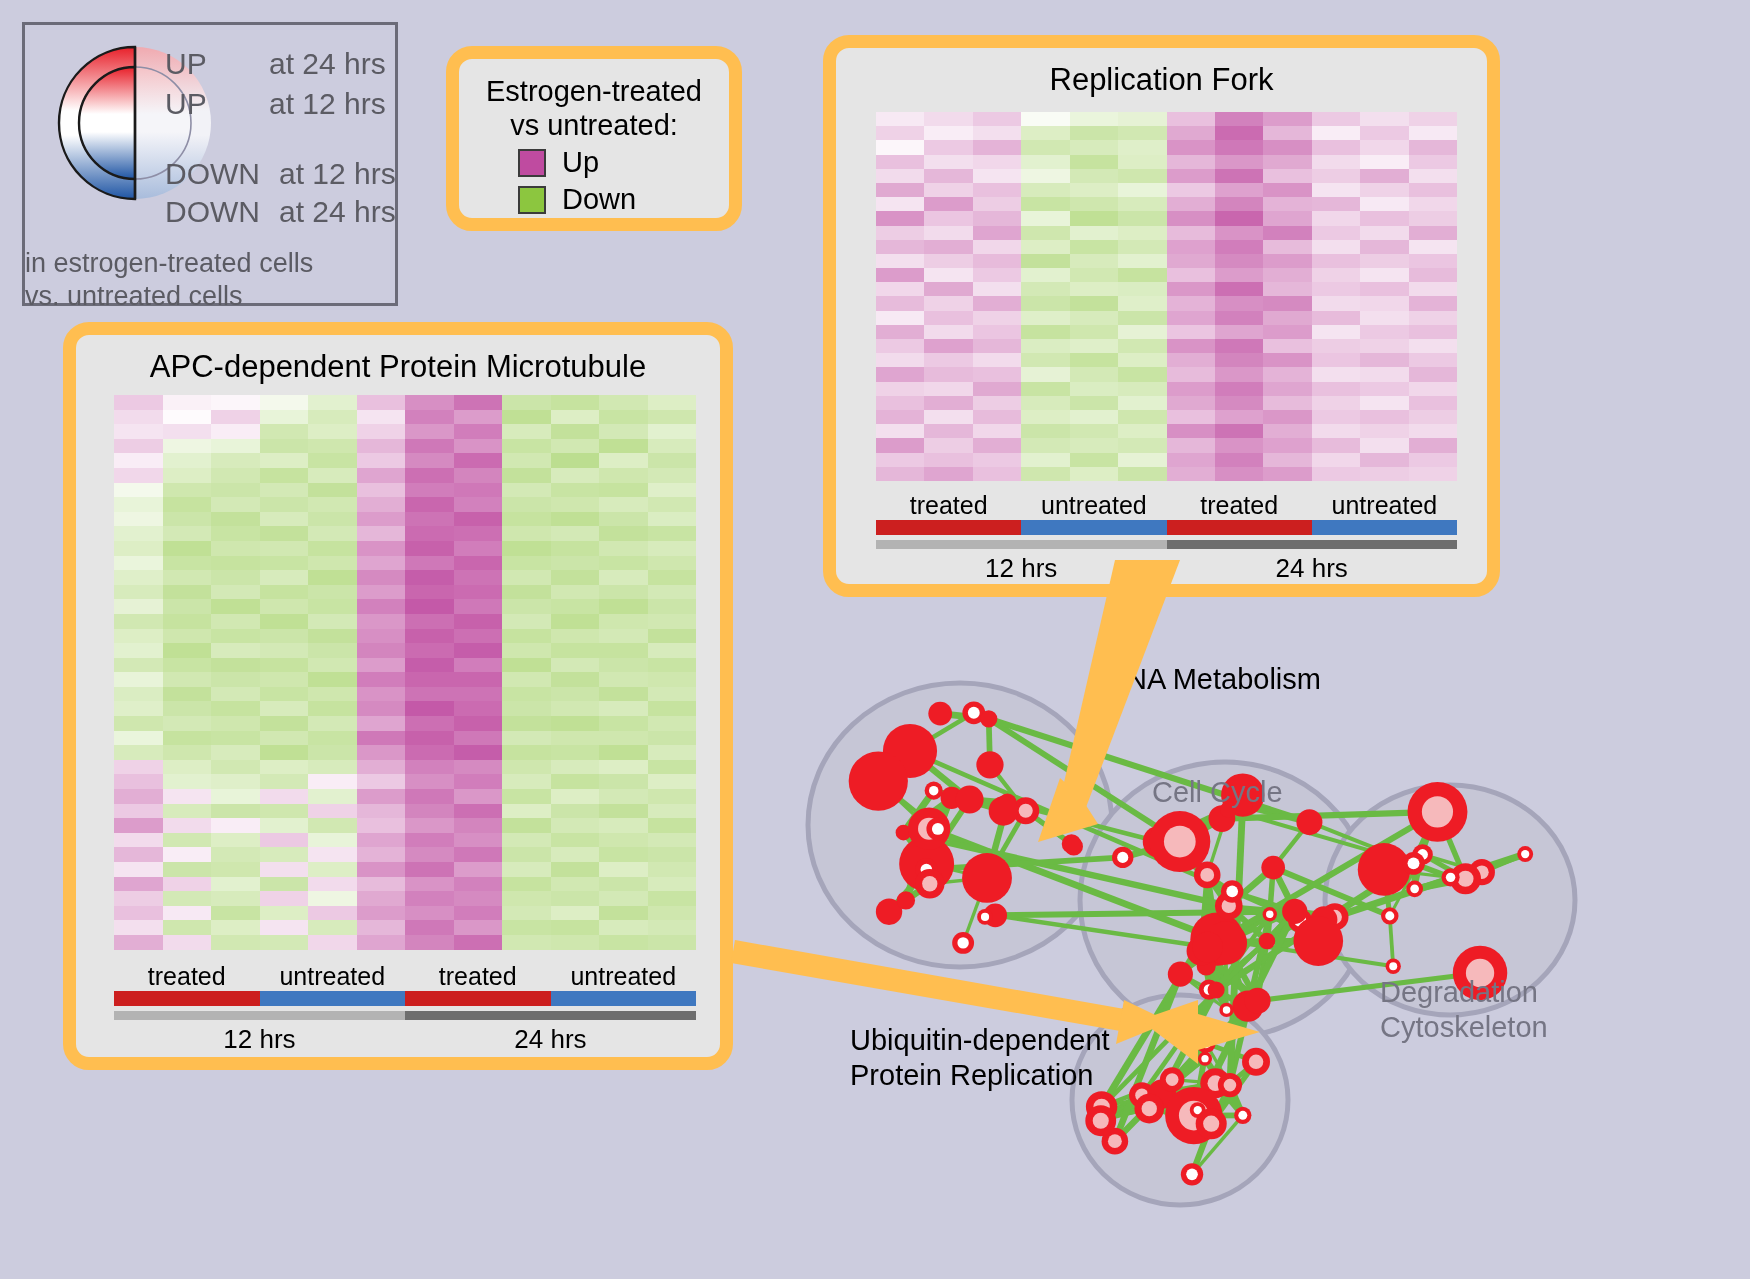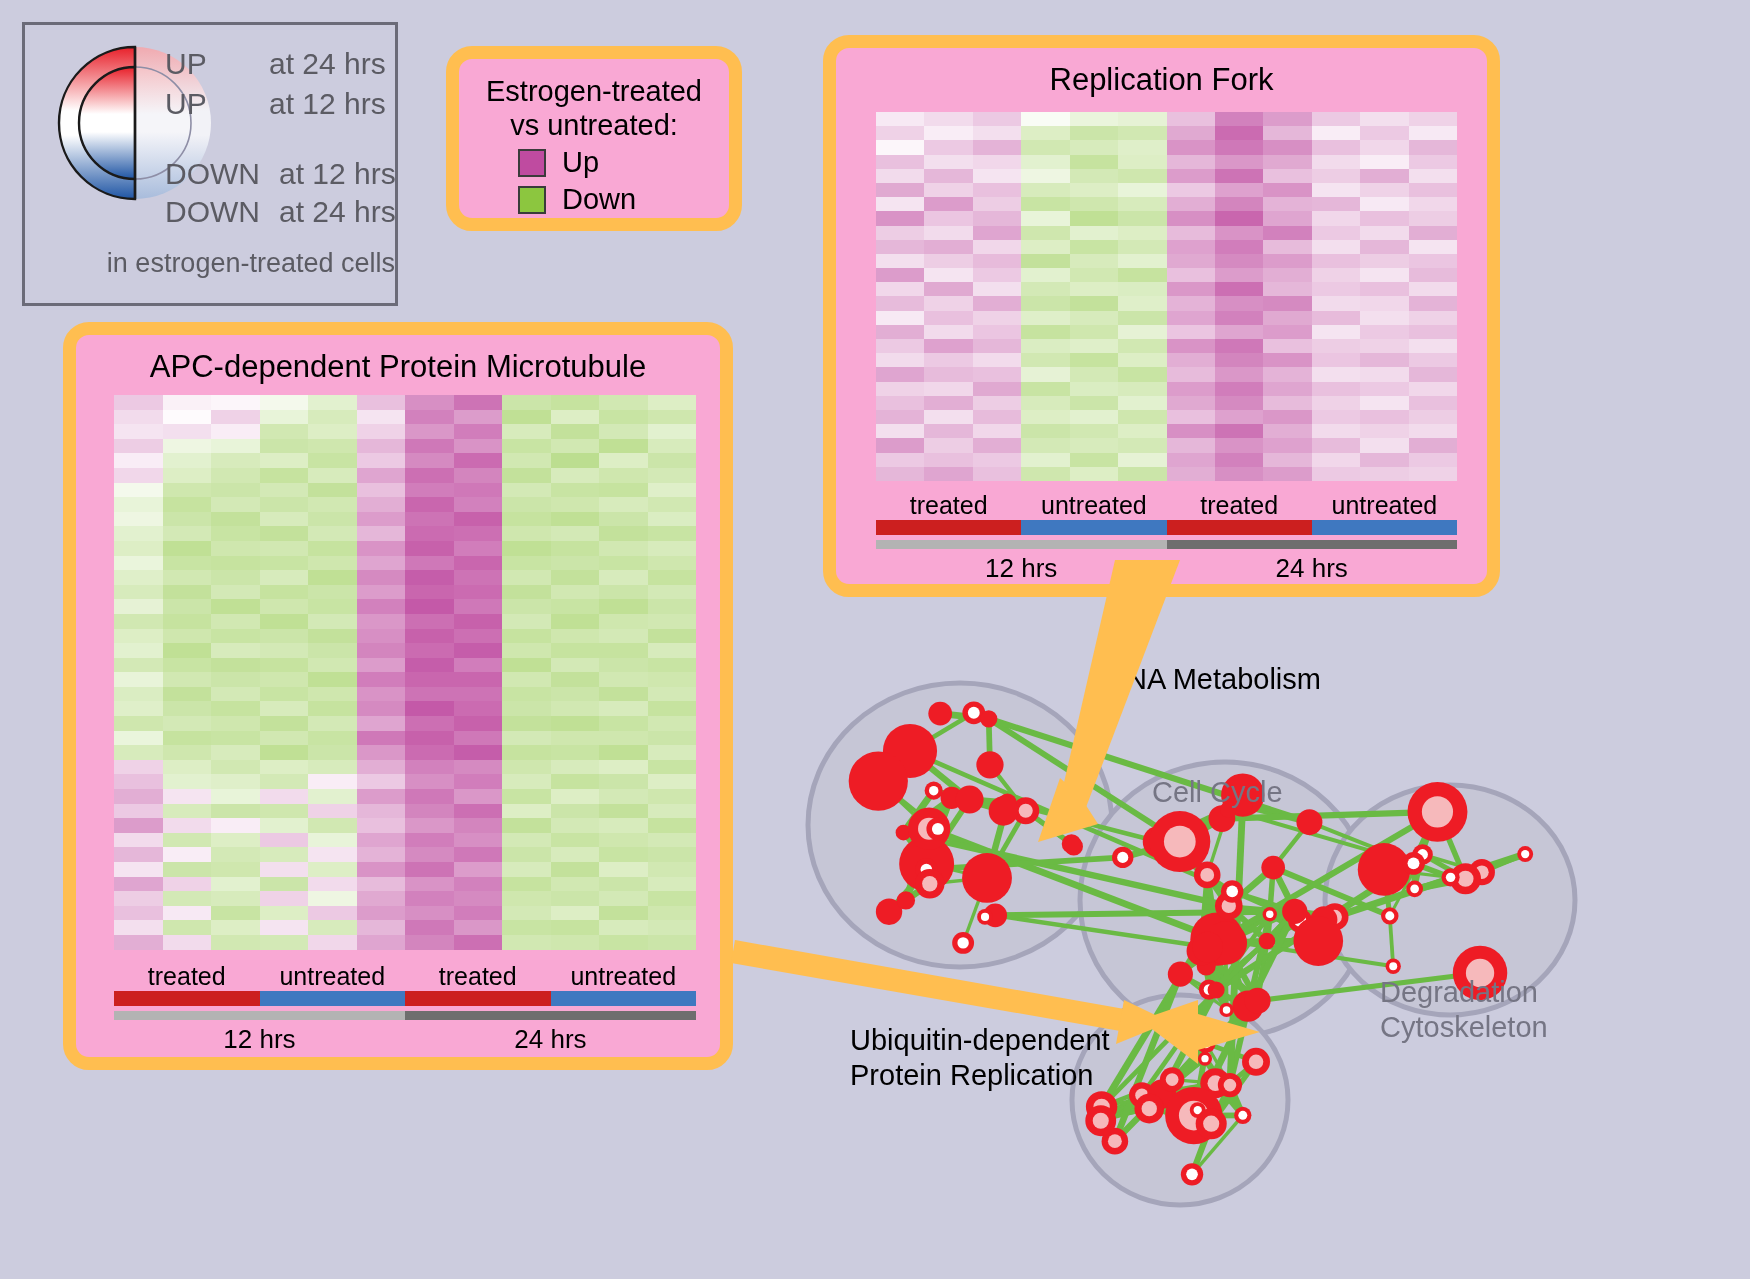--- a/index.html
+++ b/index.html
@@ -1,31 +1,31 @@
 <!DOCTYPE html>
 <html><head>
 <meta charset="utf-8">
 <style>
   html,body{margin:0;padding:0;}
   body{
     width:1750px;height:1279px;position:relative;overflow:hidden;
     background:#ccccde;
     font-family:"Liberation Sans","DejaVu Sans",sans-serif;
   }
-  .panel{position:absolute;background:#f9a8d4;border:13px solid #ffbe50;border-radius:26px;box-sizing:border-box;}
+  .panel{position:absolute;background:#e5e5e5;border:13px solid #ffbe50;border-radius:26px;box-sizing:border-box;}
   .panel-title{text-align:center;font-size:31px;color:#000;font-weight:400;}
 
   
   #legend-circles{
     position:absolute;left:22px;top:22px;width:376px;height:284px;
     background:#ccccde;border:3px solid #6b6b78;box-sizing:border-box;
   }
   .circ-wrap{position:absolute;left:32px;top:18px;width:160px;height:160px;}
   .leg-txt{position:absolute;color:#5b5b63;font-size:30px;white-space:nowrap;}
-  .leg-foot{position:absolute;left:0;top:222px;width:100%;text-align:right;color:#5b5b63;font-size:27px;line-height:1.22;}
+  .leg-foot{position:absolute;left:0;top:222px;width:100%;text-align:left;color:#5b5b63;font-size:27px;line-height:1.22;}
 
   
   #legend-updown{left:446px;top:46px;width:296px;height:185px;padding:16px 0 0 0;}
   #legend-updown .l2title{font-size:29px;color:#000;text-align:center;line-height:1.16;}
   .sw-row{display:flex;align-items:center;justify-content:center;gap:16px;margin-top:4px;}
   .sw{width:28px;height:28px;border:2px solid #3b3b3b;box-sizing:border-box;}
   .sw-lab{font-size:29px;color:#000;width:108px;text-align:left;}
 
   
   #panel-repfork{left:823px;top:35px;width:677px;height:562px;}
@@ -87,20 +87,21 @@
   <span class="leg-txt" style="left:140px;top:22px;">UP</span>
   <span class="leg-txt" style="left:244px;top:22px;">at 24 hrs</span>
   <span class="leg-txt" style="left:140px;top:62px;">UP</span>
   <span class="leg-txt" style="left:244px;top:62px;">at 12 hrs</span>
   <span class="leg-txt" style="left:140px;top:132px;">DOWN</span>
   <span class="leg-txt" style="left:254px;top:132px;">at 12 hrs</span>
   <span class="leg-txt" style="left:140px;top:170px;">DOWN</span>
   <span class="leg-txt" style="left:254px;top:170px;">at 24 hrs</span>
   <div class="leg-foot">
     <div>in estrogen-treated cells</div>
+    <div>vs. untreated cells</div>
   </div>
 </div>
 
 <div class="panel" id="legend-updown">
   <div class="l2title">
     <div>Estrogen-treated</div>
     <div>vs untreated:</div>
   </div>
   <div class="sw-row">
     <span class="sw" style="background:#bf4ba0"></span>

